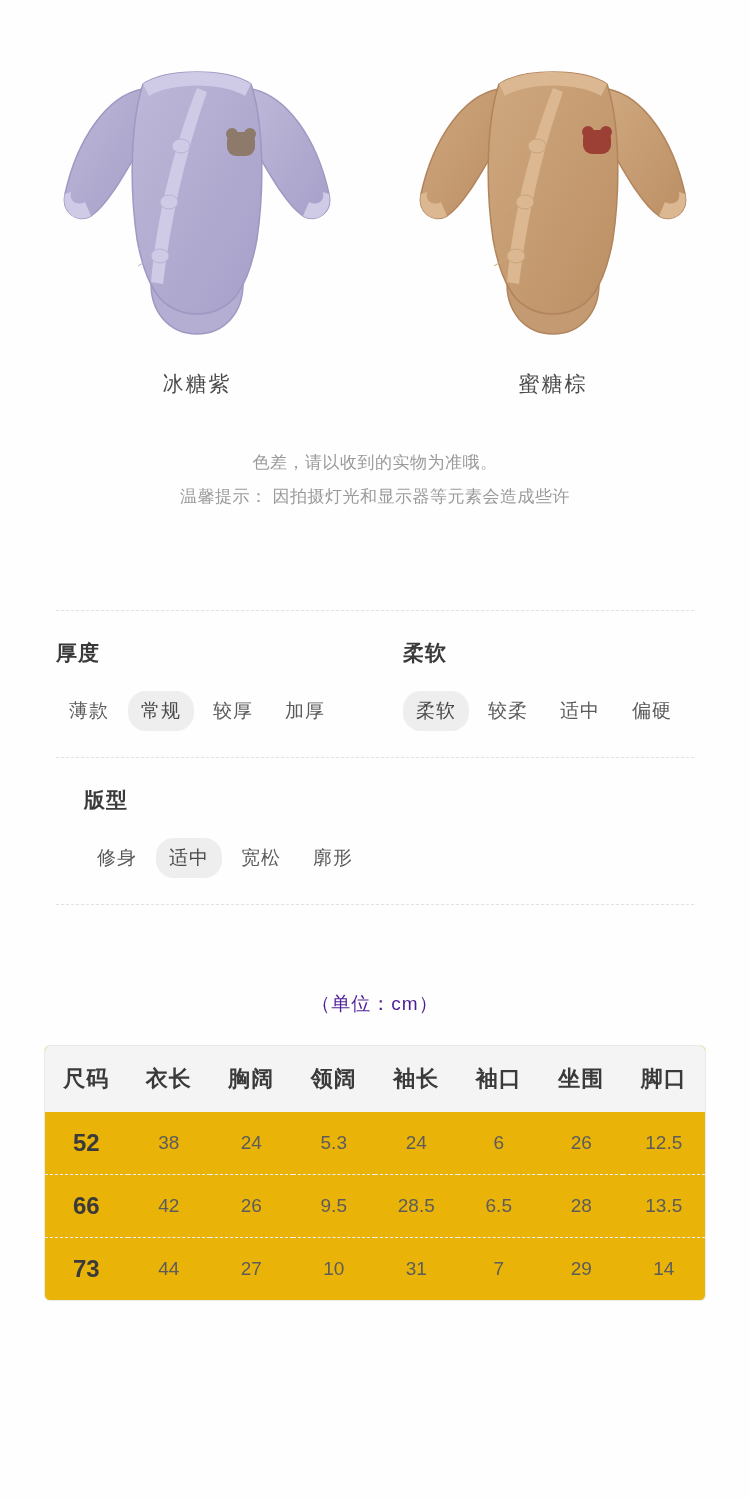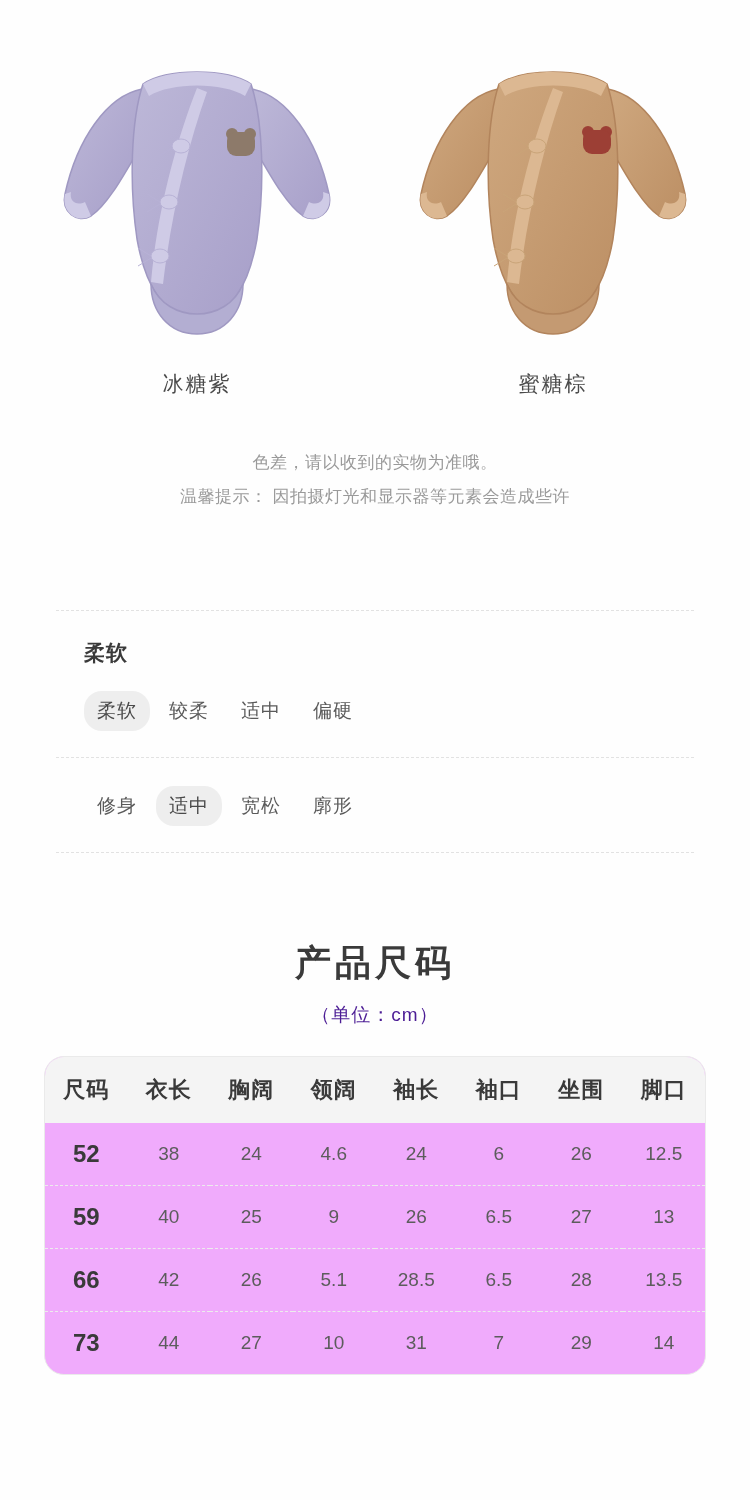--- a/index.html
+++ b/index.html
@@ -115,23 +115,23 @@
   .size-unit {
     margin-top: 14px;
     font-size: 19px;
     color: #4c1d95;
     letter-spacing: 1px;
   }
 
   .table-wrap {
     margin: 28px 44px 0;
     border: 1px solid #eaeaea;
-    border-radius: 20px;
+    border-radius: 6px;
     overflow: hidden;
-    background: #f0abfc;
+    background: #eab308;
   }
   table {
     width: 100%;
     border-collapse: collapse;
   }
   thead th {
     background: #f4f4f4;
     font-size: 22px;
     font-weight: bold;
     color: #3a3a3a;
@@ -241,46 +241,55 @@
   </div>
 
   <div class="tip">
     <div>色差，请以收到的实物为准哦。</div>
     <div>温馨提示： 因拍摄灯光和显示器等元素会造成些许</div>
   </div>
 
   <div class="attrs">
 
     <div class="attr-row">
+      <div class="attr-col">
+        <div class="attr-title">厚度</div>
+        <div class="attr-opts">
+          <span class="opt">薄款</span>
+          <span class="opt active">常规</span>
+          <span class="opt">较厚</span>
+          <span class="opt">加厚</span>
+        </div>
+      </div>
       <div class="attr-col right">
         <div class="attr-title">柔软</div>
         <div class="attr-opts">
           <span class="opt active">柔软</span>
           <span class="opt">较柔</span>
           <span class="opt">适中</span>
           <span class="opt">偏硬</span>
         </div>
       </div>
     </div>
 
     <div class="attr-row">
       <div class="attr-col right">
+        <div class="attr-title">版型</div>
         <div class="attr-opts">
           <span class="opt">修身</span>
           <span class="opt active">适中</span>
           <span class="opt">宽松</span>
           <span class="opt">廓形</span>
         </div>
       </div>
     </div>
 
   </div>
 
   <div class="size-head">
-    <div class="size-title">产品尺码</div>
     <div class="size-unit">（单位：cm）</div>
   </div>
 
   <div class="table-wrap">
     <table>
       <thead>
         <tr>
           <th>尺码</th>
           <th>衣长</th>
           <th>胸阔</th>
@@ -289,41 +298,31 @@
           <th>袖口</th>
           <th>坐围</th>
           <th>脚口</th>
         </tr>
       </thead>
       <tbody>
         <tr>
           <td class="sizecol">52</td>
           <td>38</td>
           <td>24</td>
-          <td>4.6</td>
+          <td>5.3</td>
           <td>24</td>
           <td>6</td>
           <td>26</td>
           <td>12.5</td>
         </tr>
         <tr>
-          <td class="sizecol">59</td>
-          <td>40</td>
-          <td>25</td>
-          <td>9</td>
-          <td>26</td>
-          <td>6.5</td>
-          <td>27</td>
-          <td>13</td>
-        </tr>
-        <tr>
           <td class="sizecol">66</td>
           <td>42</td>
           <td>26</td>
-          <td>5.1</td>
+          <td>9.5</td>
           <td>28.5</td>
           <td>6.5</td>
           <td>28</td>
           <td>13.5</td>
         </tr>
         <tr>
           <td class="sizecol">73</td>
           <td>44</td>
           <td>27</td>
           <td>10</td>

